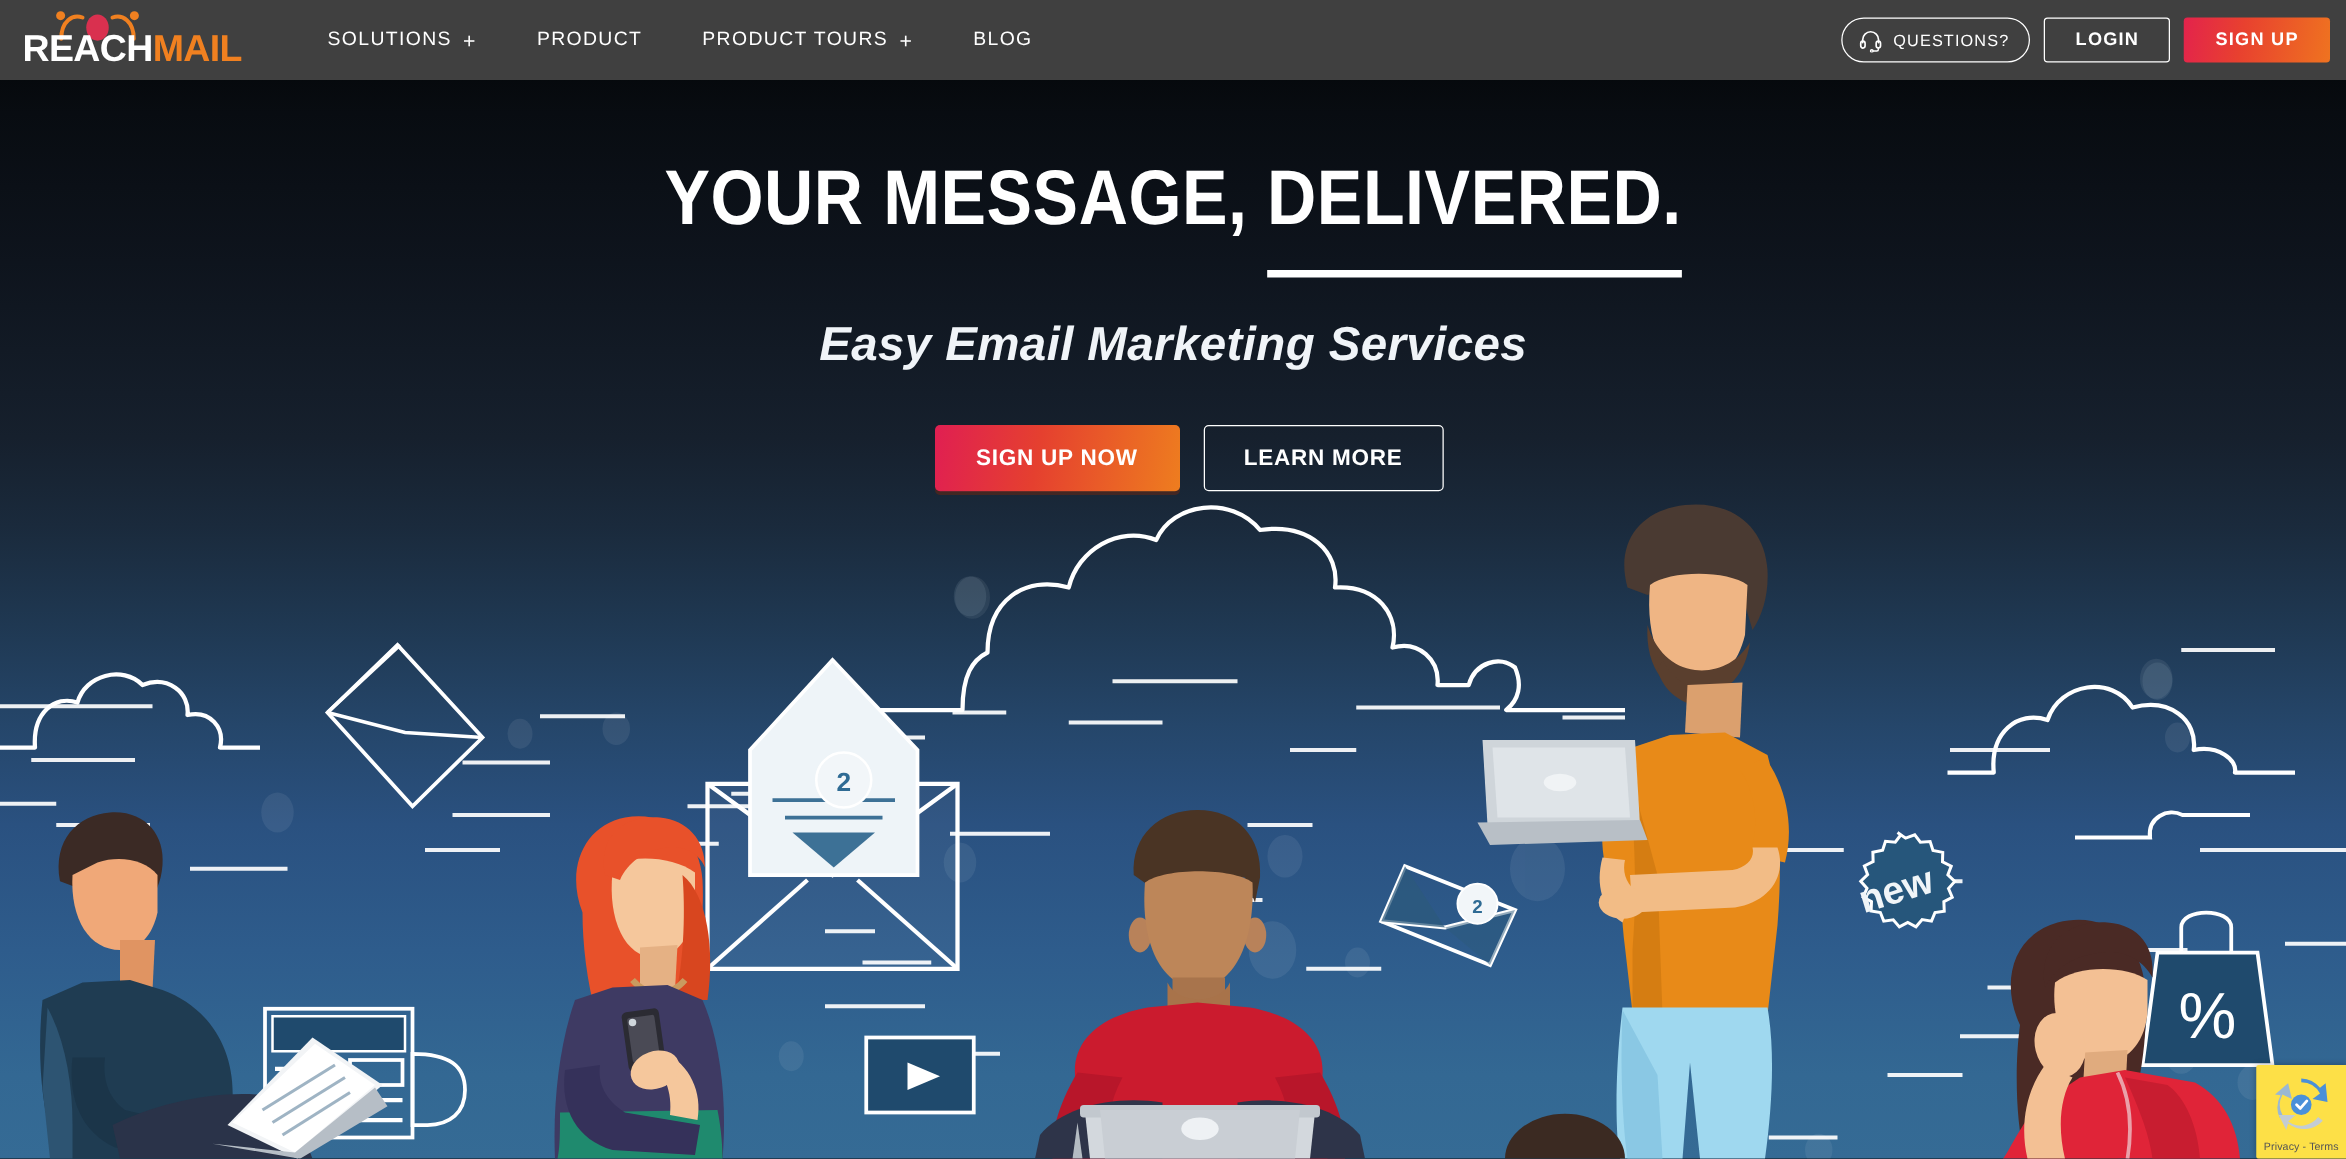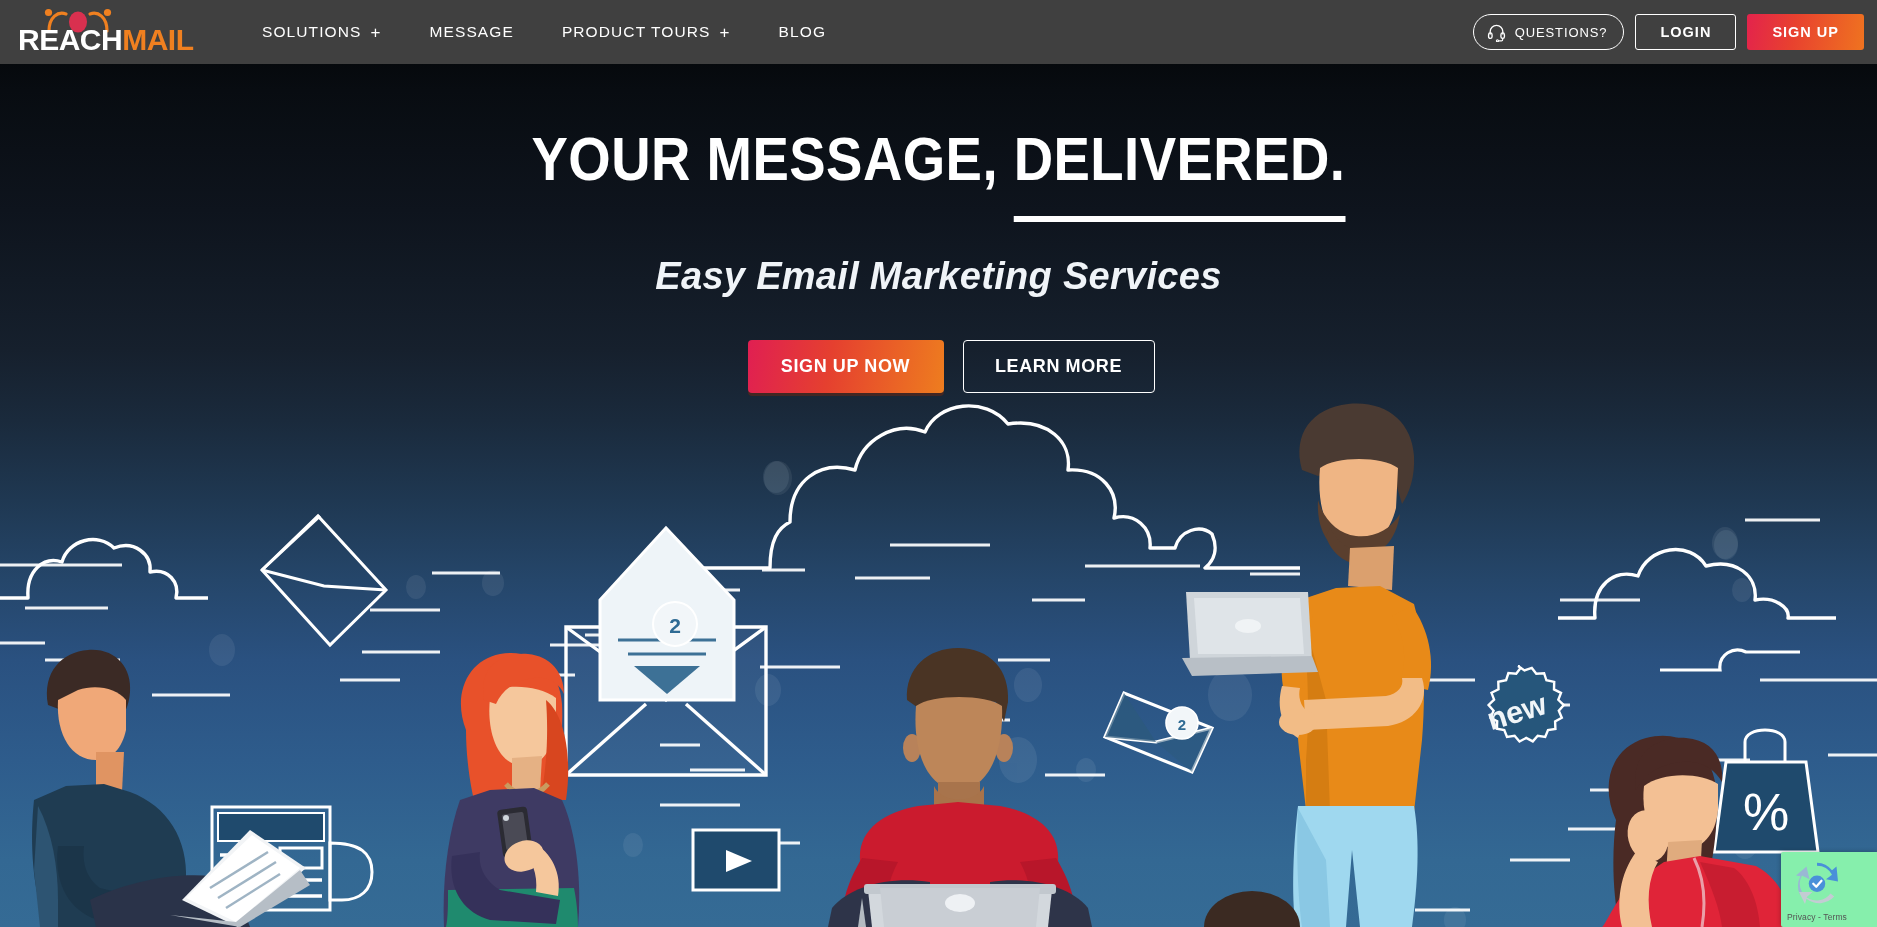--- a/index.html
+++ b/index.html
@@ -112,22 +112,22 @@
     background:transparent; color:#fff;
     font-size:18px; font-weight:bold; letter-spacing:0.6px; cursor:pointer;
   }
 
   
   .illus { position:absolute; left:0; top:0; width:1877px; height:927px; z-index:10; }
   .illus svg { display:block; width:1877px; height:927px; }
 
   
   .recaptcha {
-    position:absolute; right:0px; top:852px; width:96px; height:75px;
-    background:#86efac; border-radius:2px 0 0 2px;
+    position:absolute; right:0px; top:852px; width:72px; height:75px;
+    background:#fde047; border-radius:2px 0 0 2px;
     box-shadow:0 0 5px rgba(0,0,0,.3);
     z-index:50; overflow:hidden;
   }
   .recaptcha-logo { position:absolute; left:12px; top:7px; width:48px; height:48px; }
   .recaptcha-text {
     position:absolute; left:0; bottom:5px; width:72px; text-align:center;
     font-size:8.5px; color:#555; letter-spacing:0.1px;
   }
 </style>
 </head>
@@ -482,21 +482,21 @@
         <span class="logo-reach">REACH</span><span class="logo-mail">MAIL</span>
       </div>
     </div>
 
     <nav class="nav-menu">
       <div class="nav-item">
         <span>SOLUTIONS</span>
         <span class="nav-plus">+</span>
       </div>
       <div class="nav-item">
-        <span>MESSAGE</span>
+        <span>PRODUCT</span>
       </div>
       <div class="nav-item">
         <span>PRODUCT TOURS</span>
         <span class="nav-plus">+</span>
       </div>
       <div class="nav-item">
         <span>BLOG</span>
       </div>
     </nav>
 

